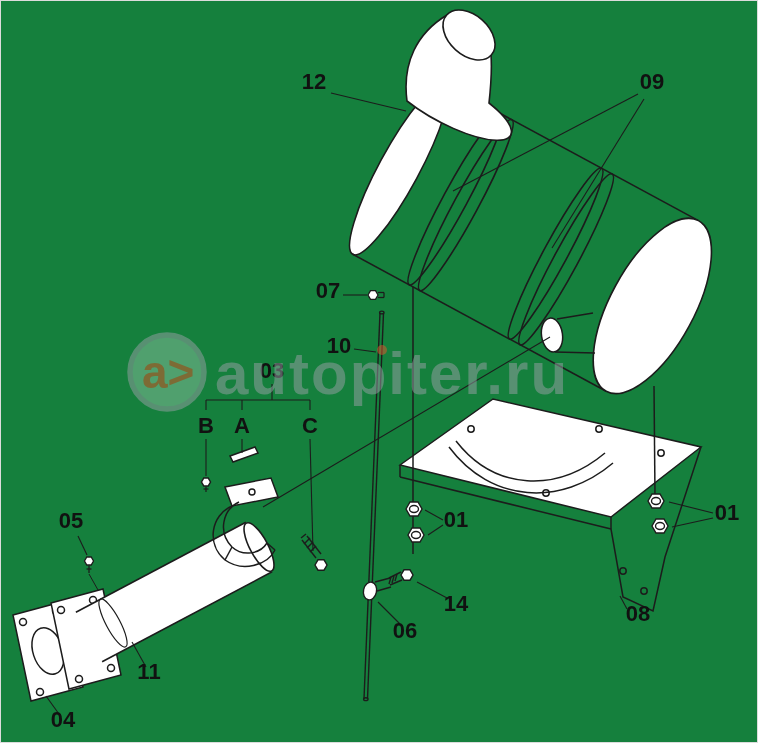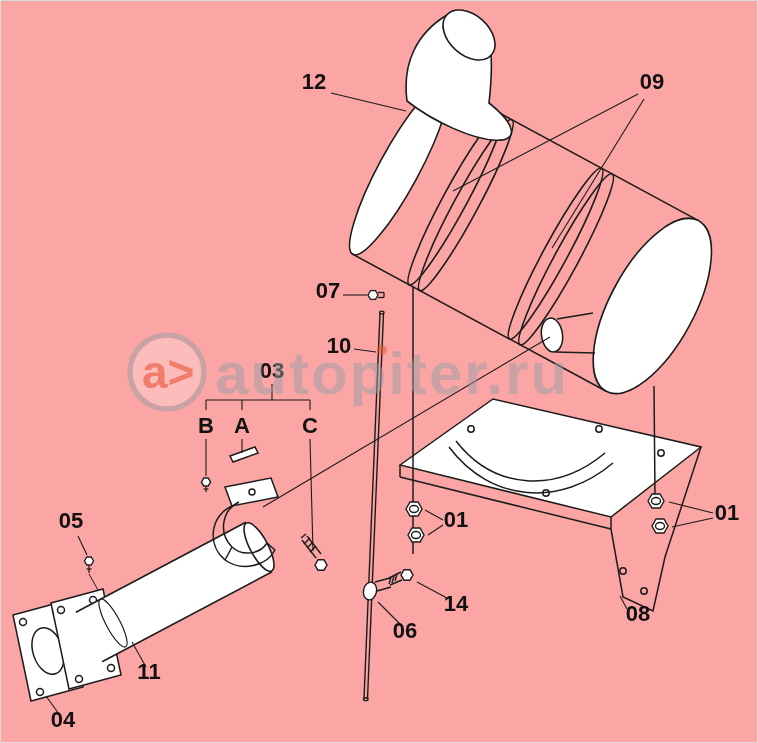--- a/index.html
+++ b/index.html
@@ -1,19 +1,19 @@
 <!DOCTYPE html>
 <html><head>
 <meta charset="utf-8">
 <style>
   html,body{margin:0;padding:0;background:#fff;}
   .stage{
     position:relative;
     width:758px;height:743px;
-    background:#fca5a5;
+    background:#15803d;
     border:1px solid #dcdcdc;
     box-sizing:border-box;
     font-family:"Liberation Sans", sans-serif;
     overflow:hidden;
   }
   svg{display:block;}
   .callout{
     font-family:"Liberation Sans", sans-serif;
     font-size:22px;
     font-weight:600;

